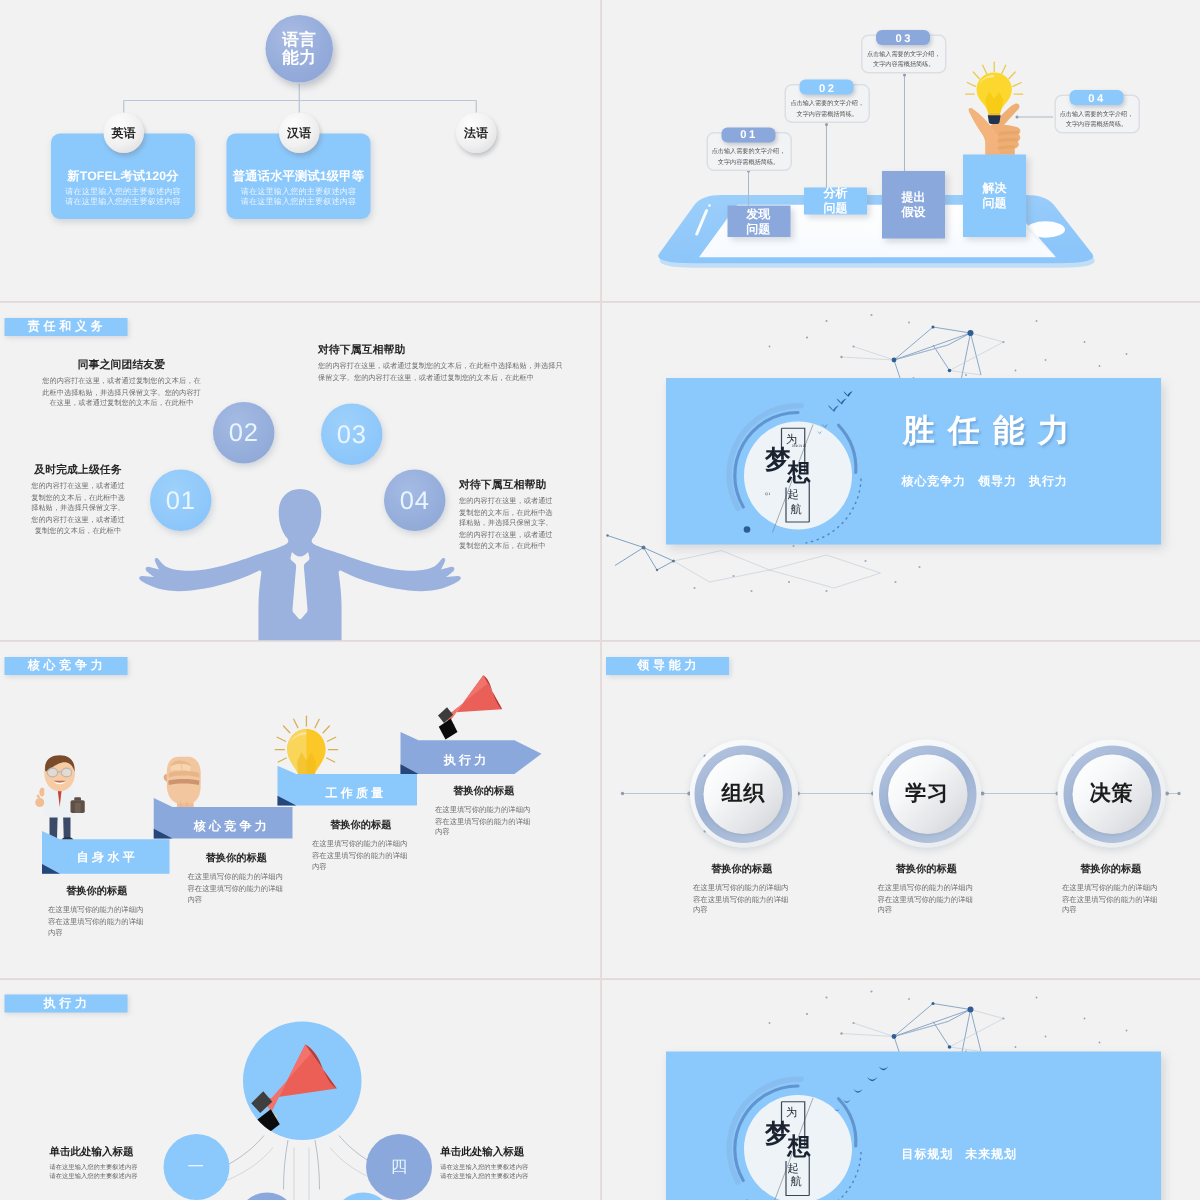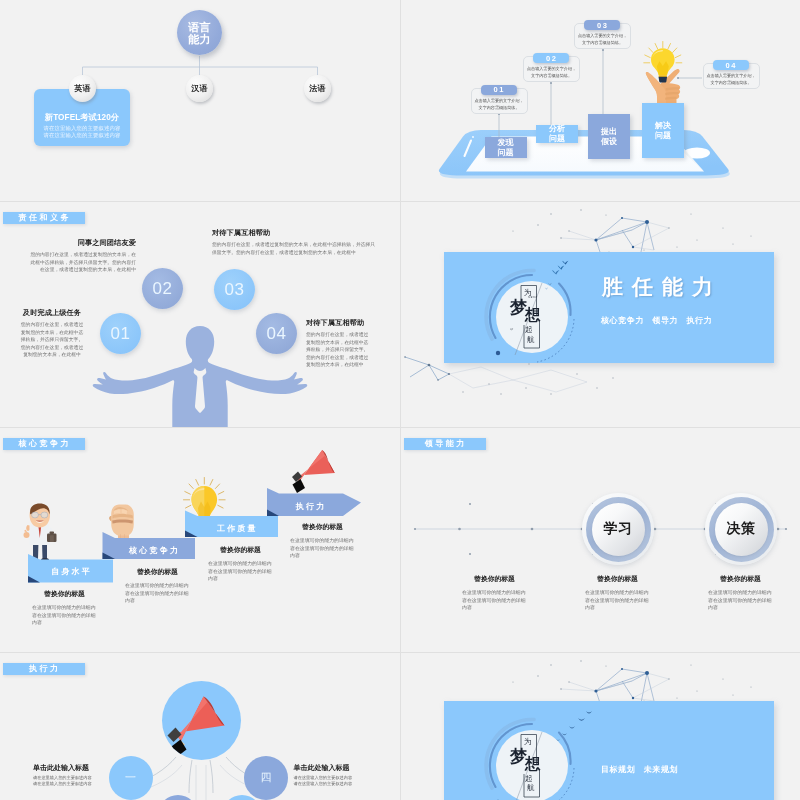--- a/index.html
+++ b/index.html
@@ -70,21 +70,21 @@
   .lg-top{left:42px;top:22px;font-size:7.5px;}
   .lg-m1{left:28px;top:32px;font-size:17px;font-weight:bold;}
   .lg-m2{left:43px;top:40px;font-size:15.5px;font-weight:bold;}
   .lg-b1{left:43px;top:59px;font-size:7.5px;}
   .lg-b2{left:45px;top:68.5px;font-size:7.5px;}
   .lg-py1{left:46px;top:30px;font-size:2.4px;color:#7b7b7b;letter-spacing:.3px;}
   .lg-py2{left:28px;top:62px;font-size:2.4px;color:#7b7b7b;letter-spacing:.3px;}
   .s4birds{position:absolute;left:98px;top:4px;}
   .s4title{position:absolute;left:158px;top:21px;color:#fff;font-size:21px;font-weight:bold;
     letter-spacing:9px;text-shadow:1.2px 1.2px 1.6px rgba(80,120,165,.4);}
-  .s4sub{position:absolute;left:157px;top:63px;color:#fff;font-size:8px;font-weight:bold;letter-spacing:.6px;}
+  .s4sub{position:absolute;left:157px;top:63px;color:#fff;font-size:8px;font-weight:bold;letter-spacing:.6px;font-family:Liberation Serif, serif;}
   .s4sub span{margin-right:5.5px;}
   .s8banner{top:47.5px !important;}
 
   
   .s5lb{position:absolute;display:flex;align-items:center;justify-content:center;
     color:#fff;font-size:8px;font-weight:bold;letter-spacing:2.2px;text-indent:2.2px;}
   .s5tx{position:absolute;}
   .s5h{color:#262626;font-size:6.8px;font-weight:bold;text-align:center;margin-bottom:5px;white-space:nowrap;}
   .s5b{color:#6d6d6d;font-size:4.9px;line-height:7.6px;}
 
@@ -123,20 +123,25 @@
     <svg class="s1conn" width="400" height="201" viewBox="0 0 400 201">
       <path d="M199.5 56 L199.5 67 M82.5 67 L317.5 67 M82.5 67 L82.5 78 M199.5 67 L199.5 78 M317.5 67 L317.5 78" stroke="#b9c6d8" stroke-width="0.8" fill="none"></path>
     </svg>
     <div class="s1root">
       <span>语言</span>
       <span>能力</span>
     </div>
 
     <div class="s1box" style="left:34px">
       <div class="s1t">新TOFEL考试120分</div>
+      <div class="s1l">请在这里输入您的主要叙述内容</div>
+      <div class="s1l">请在这里输入您的主要叙述内容</div>
+    </div>
+    <div class="s1box" style="left:151px">
+      <div class="s1t">普通话水平测试1级甲等</div>
       <div class="s1l">请在这里输入您的主要叙述内容</div>
       <div class="s1l">请在这里输入您的主要叙述内容</div>
     </div>
 
     <div class="s1chip" style="left:69px">英语</div>
     <div class="s1chip" style="left:186px">汉语</div>
     <div class="s1chip" style="left:304px">法语</div>
   </div>
   <div class="slide" id="s2" style="left:401px;top:0;width:399px;height:201px">
     <svg class="s2svg" width="399" height="201" viewBox="0 0 399 201">
@@ -279,21 +284,21 @@
 
     <div class="s3c c-lt" style="left:100px;top:111px">01</div>
     <div class="s3c c-dk" style="left:142px;top:66px">02</div>
     <div class="s3c c-lt" style="left:214px;top:67px">03</div>
     <div class="s3c c-dk" style="left:256px;top:111px">04</div>
 
     <div class="s3tx" style="left:20.5px;top:106px;width:63px;text-align:center">
       <div class="s3h">及时完成上级任务</div>
       <div class="s3b">您的内容打在这里，或者通过复制您的文本后，在此框中选择粘贴，并选择只保留文字。您的内容打在这里，或者通过复制您的文本后，在此框中</div>
     </div>
-    <div class="s3tx" style="left:26px;top:36px;width:110px;text-align:right">
+    <div class="s3tx" style="left:26px;top:36px;width:110px;text-align:center">
       <div class="s3h">同事之间团结友爱</div>
       <div class="s3b">您的内容打在这里，或者通过复制您的文本后，在此框中选择粘贴，并选择只保留文字。您的内容打在这里，或者通过复制您的文本后，在此框中</div>
     </div>
     <div class="s3tx" style="left:212px;top:26px;width:165px;text-align:left">
       <div class="s3h">对待下属互相帮助</div>
       <div class="s3b">您的内容打在这里，或者通过复制您的文本后，在此框中选择粘贴，并选择只保留文字。您的内容打在这里，或者通过复制您的文本后，在此框中</div>
     </div>
     <div class="s3tx" style="left:306px;top:116px;width:66px;text-align:left">
       <div class="s3h">对待下属互相帮助</div>
       <div class="s3b">您的内容打在这里，或者通过复制您的文本后，在此框中选择粘贴，并选择只保留文字。您的内容打在这里，或者通过复制您的文本后，在此框中</div>
@@ -549,20 +554,23 @@
           <circle cx="377" cy="101" r="1.3"></circle>
         <circle cx="69" cy="76" r="1"></circle>
           <circle cx="69" cy="126" r="1"></circle>
         <circle cx="192" cy="76" r="1"></circle>
           <circle cx="192" cy="126" r="1"></circle>
         <circle cx="315" cy="76" r="1"></circle>
           <circle cx="315" cy="126" r="1"></circle>
       </g>
     </svg>
 
+    <div class="s6n" style="left:58.5px;top:65px">
+      <span>组织</span>
+    </div>
     <div class="s6n" style="left:304px;top:65px">
       <span>决策</span>
     </div>
     <div class="s6n" style="left:181px;top:65px">
       <span>学习</span>
     </div>
 
     <div class="s6tx" style="left:61px;top:146px">
       <div class="s6h">替换你的标题</div>
       <div class="s6b">在这里填写你的能力的详细内容在这里填写你的能力的详细内容</div>

